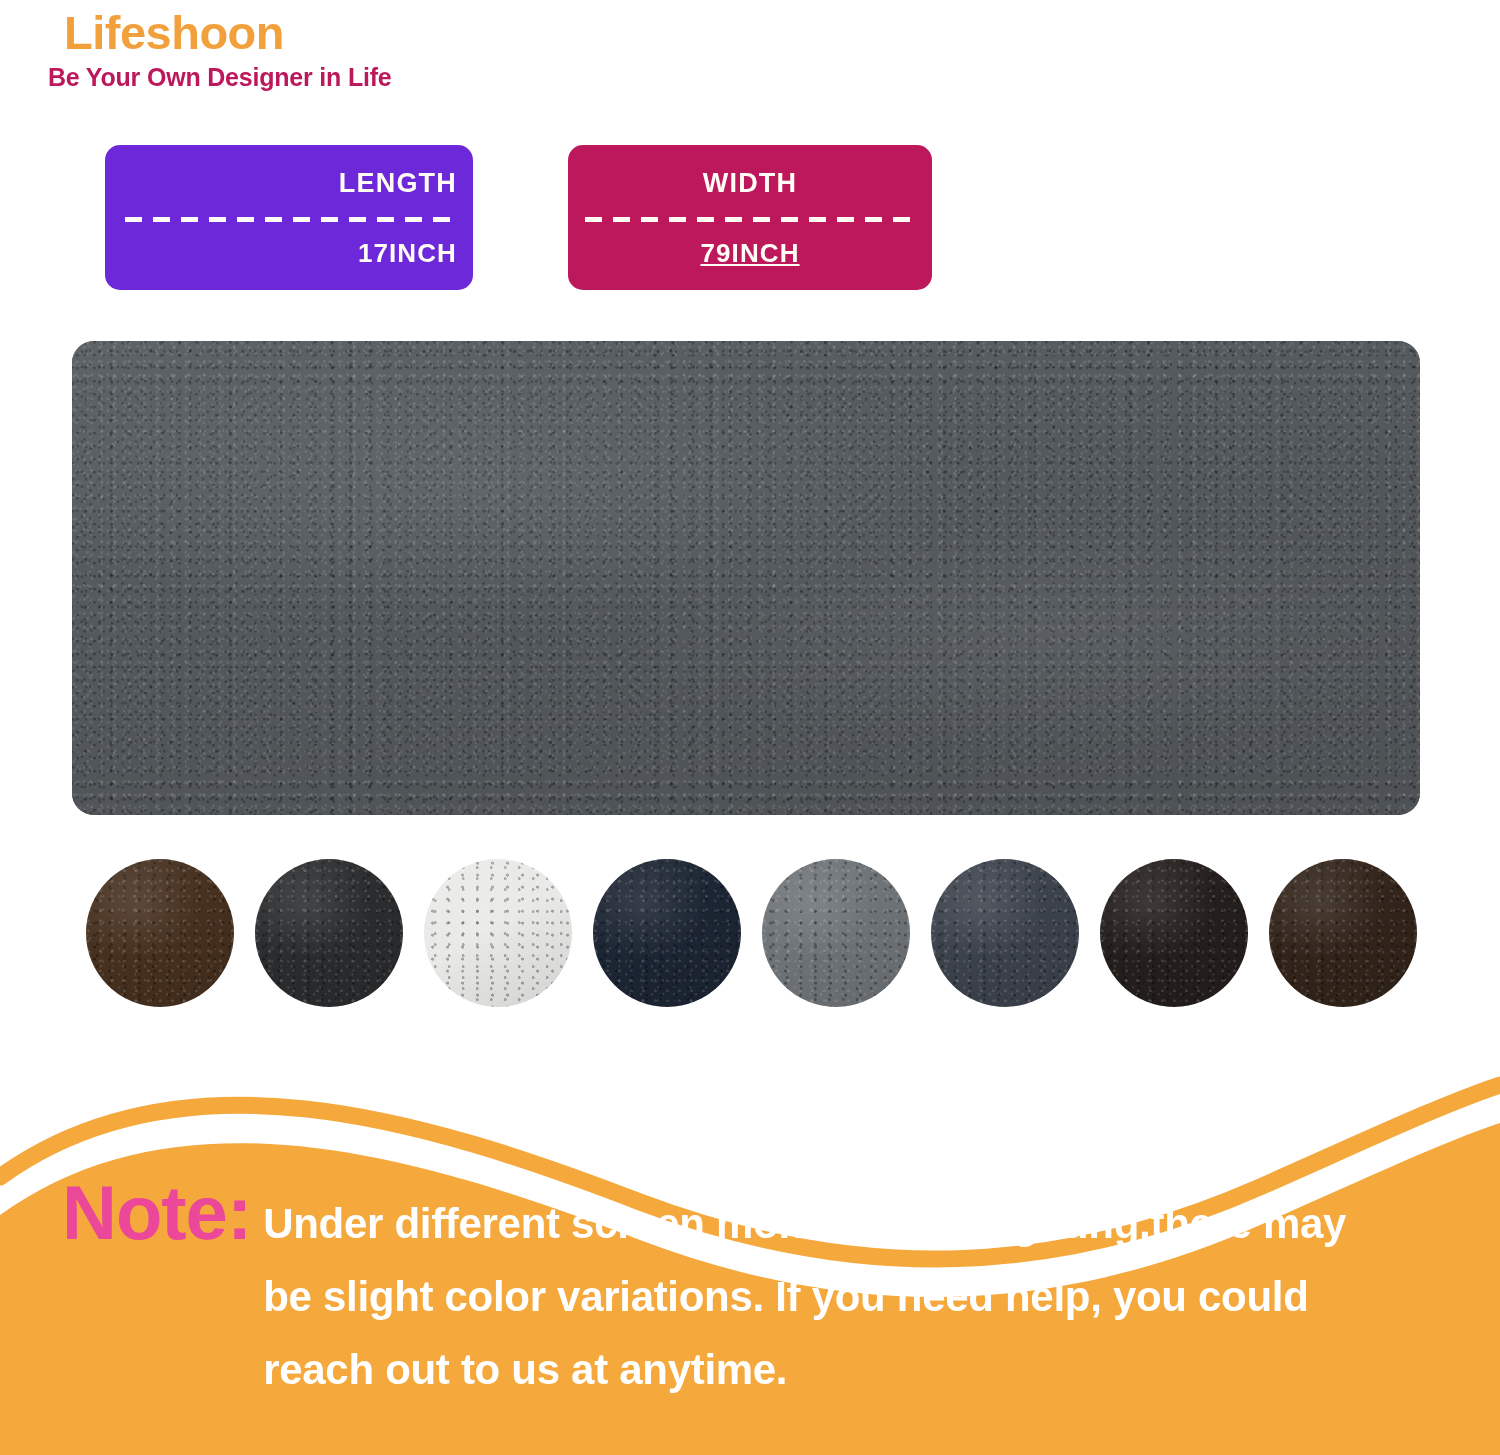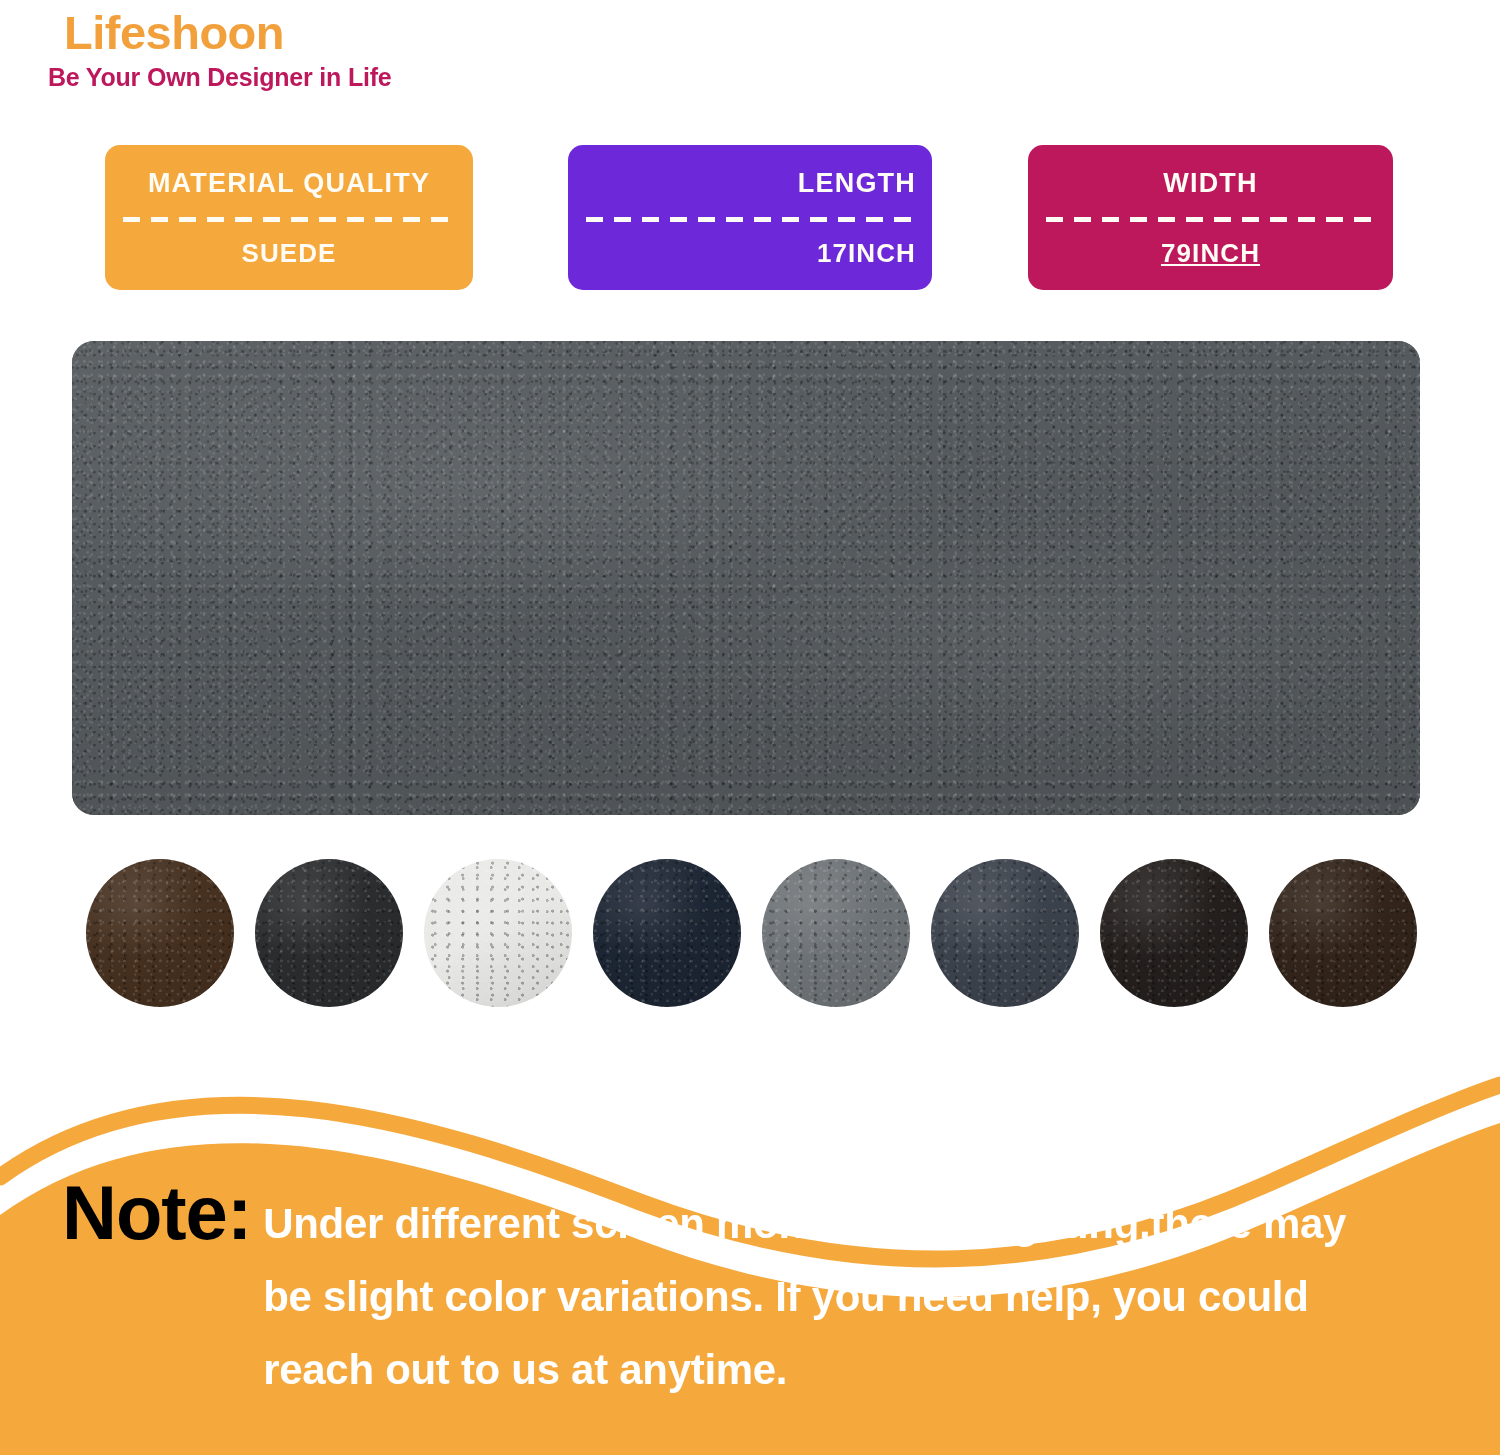--- a/index.html
+++ b/index.html
@@ -128,25 +128,20 @@
 </head>
 <body>
 
 <div id="brand-header">
   <div id="brand-name" style="color: rgb(242, 160, 60); margin-left: 16px;">Lifeshoon</div>
   <div id="brand-tagline" style="color: #be185d;">Be Your Own Designer in Life</div>
 </div>
 
 <div id="spec-badges">
 
-  <div class="spec-badge" style="background: rgb(245, 168, 60);">
-    <div class="badge-title" style="color: rgb(255, 252, 245);">MATERIAL QUALITY</div>
-    <div class="badge-divider"></div>
-    <div class="badge-value" style="color: rgb(255, 252, 245);">SUEDE</div>
-  </div>
 
   <div class="spec-badge" style="background: #6d28d9; align-items: flex-end;">
     <div class="badge-title" style="color: rgb(255, 252, 245);">LENGTH</div>
     <div class="badge-divider"></div>
     <div class="badge-value" style="color: rgb(255, 252, 245);">17INCH</div>
   </div>
 
   <div class="spec-badge" style="background: #be185d;">
     <div class="badge-title" style="color: rgb(255, 252, 245);">WIDTH</div>
     <div class="badge-divider"></div>
@@ -194,16 +189,16 @@
     <div class="swatch-shade"></div>
   </div>
 </div>
 
 <div id="note-section">
   <svg id="wave-divider" viewBox="0 0 1500 390" preserveAspectRatio="none">
     <path d="M0,150 C180,20 420,90 640,175 C860,258 1060,248 1260,160 C1360,116 1440,78 1500,58 L1500,390 L0,390 Z" fill="#F5A83C"></path>
     <path d="M0,112 C180,-18 420,52 640,137 C860,220 1060,210 1260,122 C1360,78 1440,40 1500,20" fill="none" stroke="#F5A83C" stroke-width="17" stroke-linecap="round"></path>
   </svg>
   <div id="note-content">
-    <div id="note-label" style="color: #000000;">Note:</div>
+    <div id="note-label" style="color: #ec4899;">Note:</div>
     <div id="note-body" style="color: rgb(255, 255, 255);">Under different screen monitors and lighting,there may be slight color variations. If you need help, you could reach out to us at anytime.</div>
   </div>
 </div>
 
 </body></html>

